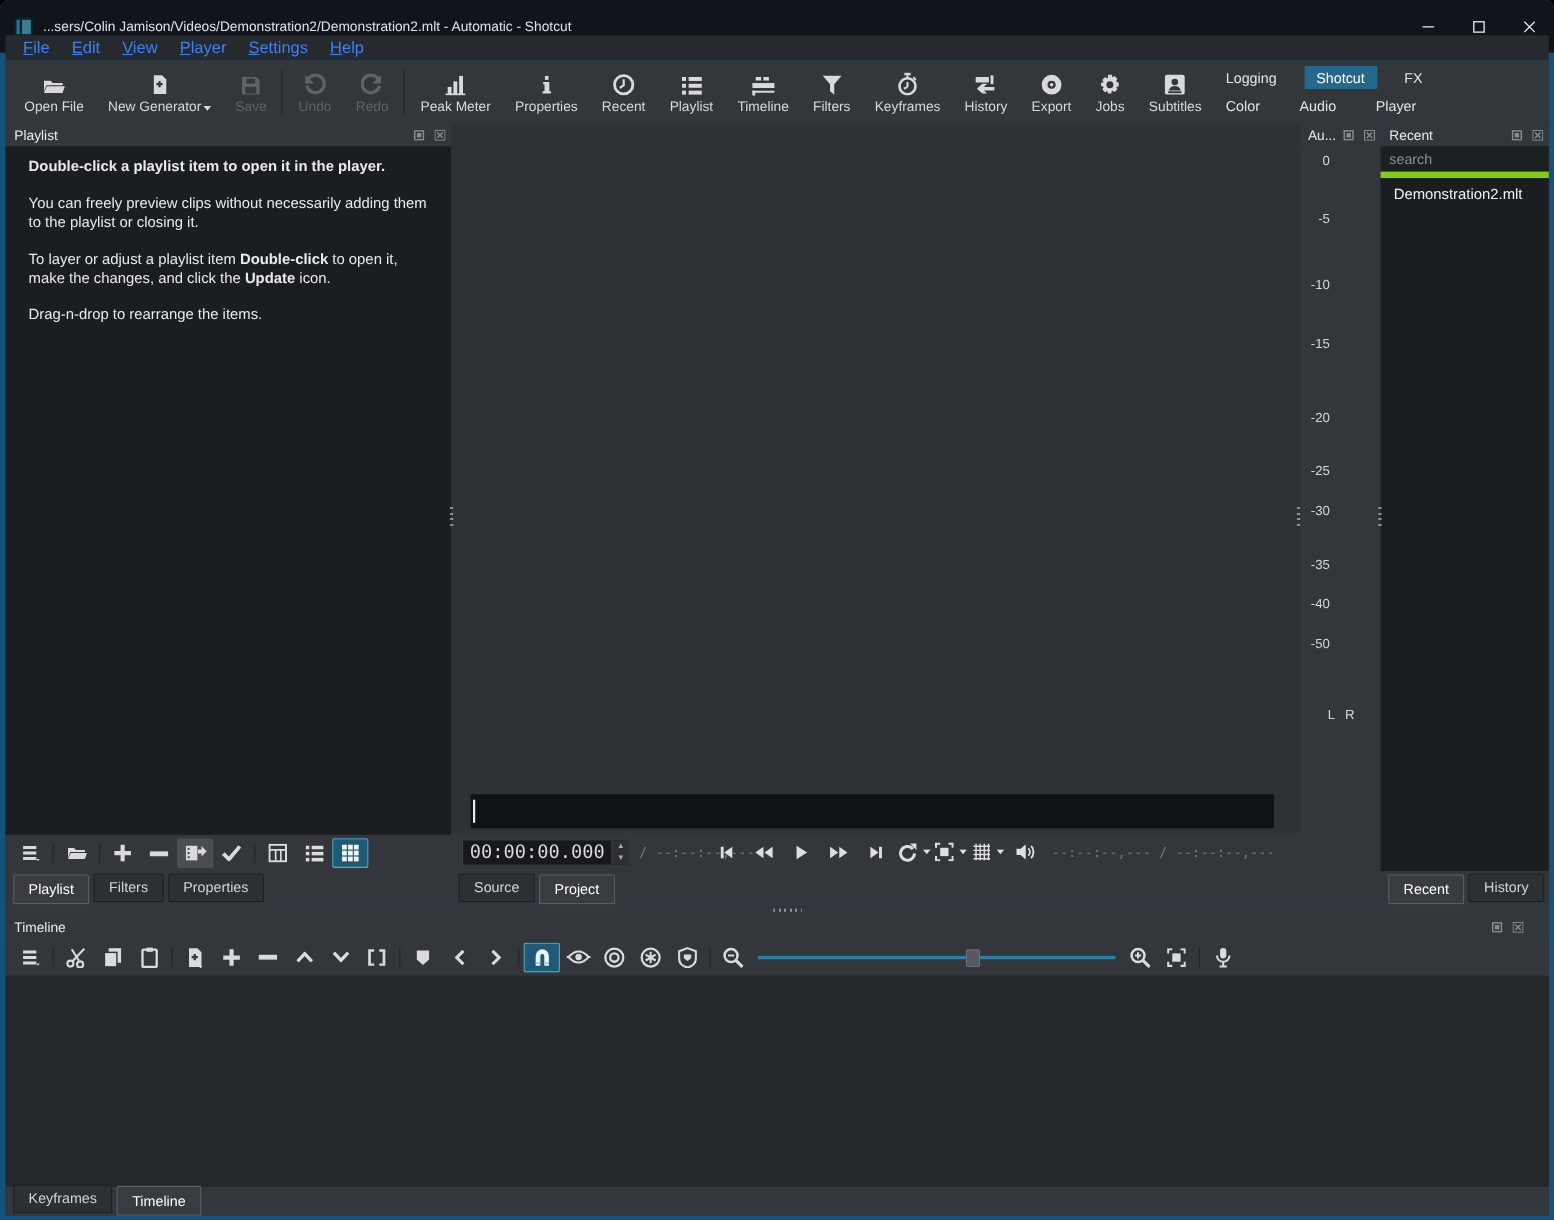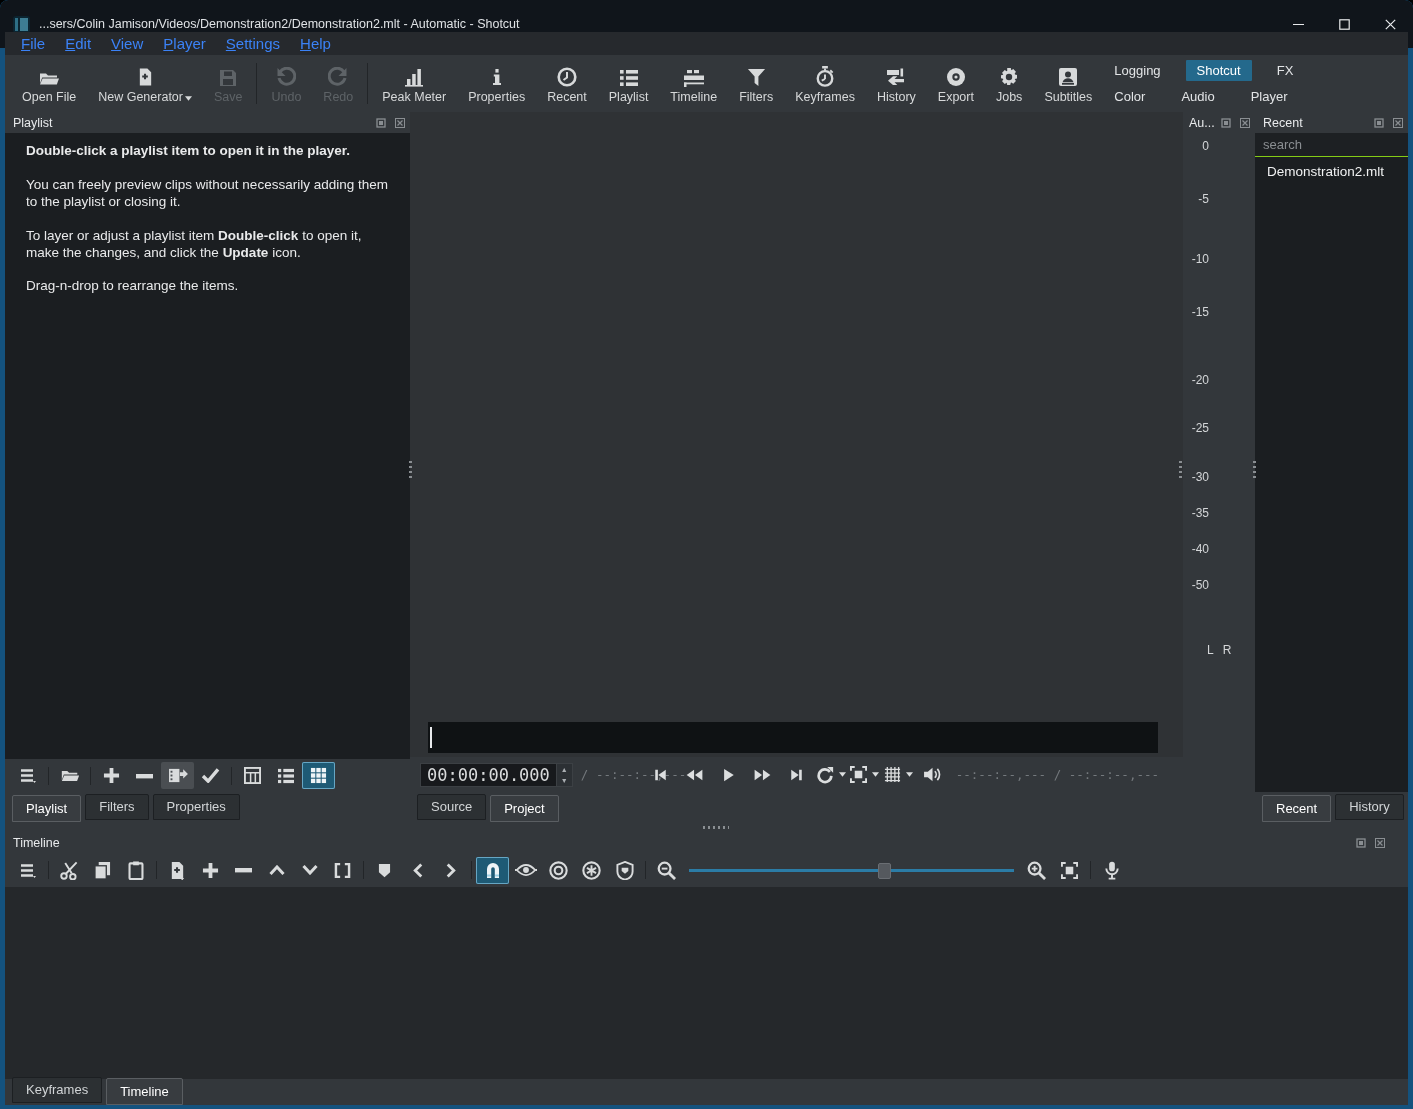--- a/index.html
+++ b/index.html
@@ -73,21 +73,21 @@
   .tc-dim{font-family:"DejaVu Sans Mono",monospace;font-size:12.5px;color:#74797d;margin-left:8px;white-space:nowrap;}
   .transport-center{position:absolute;left:50%;transform:translateX(-50%);display:flex;align-items:center;gap:4px;}
   .trans-btn{min-width:30px;height:26px;display:flex;align-items:center;justify-content:center;color:#dcdedf;gap:3px;}
   .tc-right{position:absolute;right:24px;font-family:"DejaVu Sans Mono",monospace;font-size:12.5px;color:#74797d;}
   
   .meter-area{flex:1;position:relative;background:#33373b;}
   .db-label{position:absolute;left:0;width:26px;text-align:right;font-size:12px;color:#d4d6d8;}
   .chan-row{position:absolute;left:24px;top:510px;display:flex;gap:9px;font-size:12px;color:#d4d6d8;}
   
   .search-box{height:23px;background:#1d2023;display:flex;align-items:center;padding:0 6px;
-              border-bottom:1px solid #84cc16;flex:0 0 auto;}
+              border-bottom:6px solid #84cc16;flex:0 0 auto;}
   .search-box input{background:transparent;border:none;outline:none;color:#c9ccce;
                     font-family:"Liberation Sans",sans-serif;font-size:13px;width:100%;}
   .search-box input::placeholder{color:#8a8e92;}
   .recent-list{flex:1;background:#1b1e21;padding:4px 0 0 12px;}
   .recent-item{font-size:13.5px;color:#f0f1f2;padding:3px 0;}
   
   .hsplit{position:absolute;left:5px;right:5px;top:822px;height:10px;background:#33373b;}
   .dots-h{position:absolute;left:698px;top:4px;width:26px;height:3px;
           background:repeating-linear-gradient(to right,#8a8e92 0 2px,transparent 2px 5px);}
   .dots-v{position:absolute;width:3px;height:18px;
@@ -587,21 +587,21 @@
       <div class="chan-row">
         <span>L</span>
         <span>R</span>
       </div>
     <div class="db-label" style="top: 6px;">0</div>
         <div class="db-label" style="top: 59px;">-5</div>
         <div class="db-label" style="top: 119px;">-10</div>
         <div class="db-label" style="top: 172px;">-15</div>
         <div class="db-label" style="top: 240px;">-20</div>
         <div class="db-label" style="top: 288px;">-25</div>
-        <div class="db-label" style="top: 337px;">-30</div>
+        <div class="db-label" style="top: 324px;">-30</div>
         <div class="db-label" style="top: 373px;">-35</div>
         <div class="db-label" style="top: 409px;">-40</div>
         <div class="db-label" style="top: 445px;">-50</div>
       </div>
   </div>
 
   <div class="panel" style="left:1255px;top:112px;width:153px;height:710px;">
     <div class="panel-header">
       <span class="ph-title">Recent</span>
       <span class="ph-btns">

